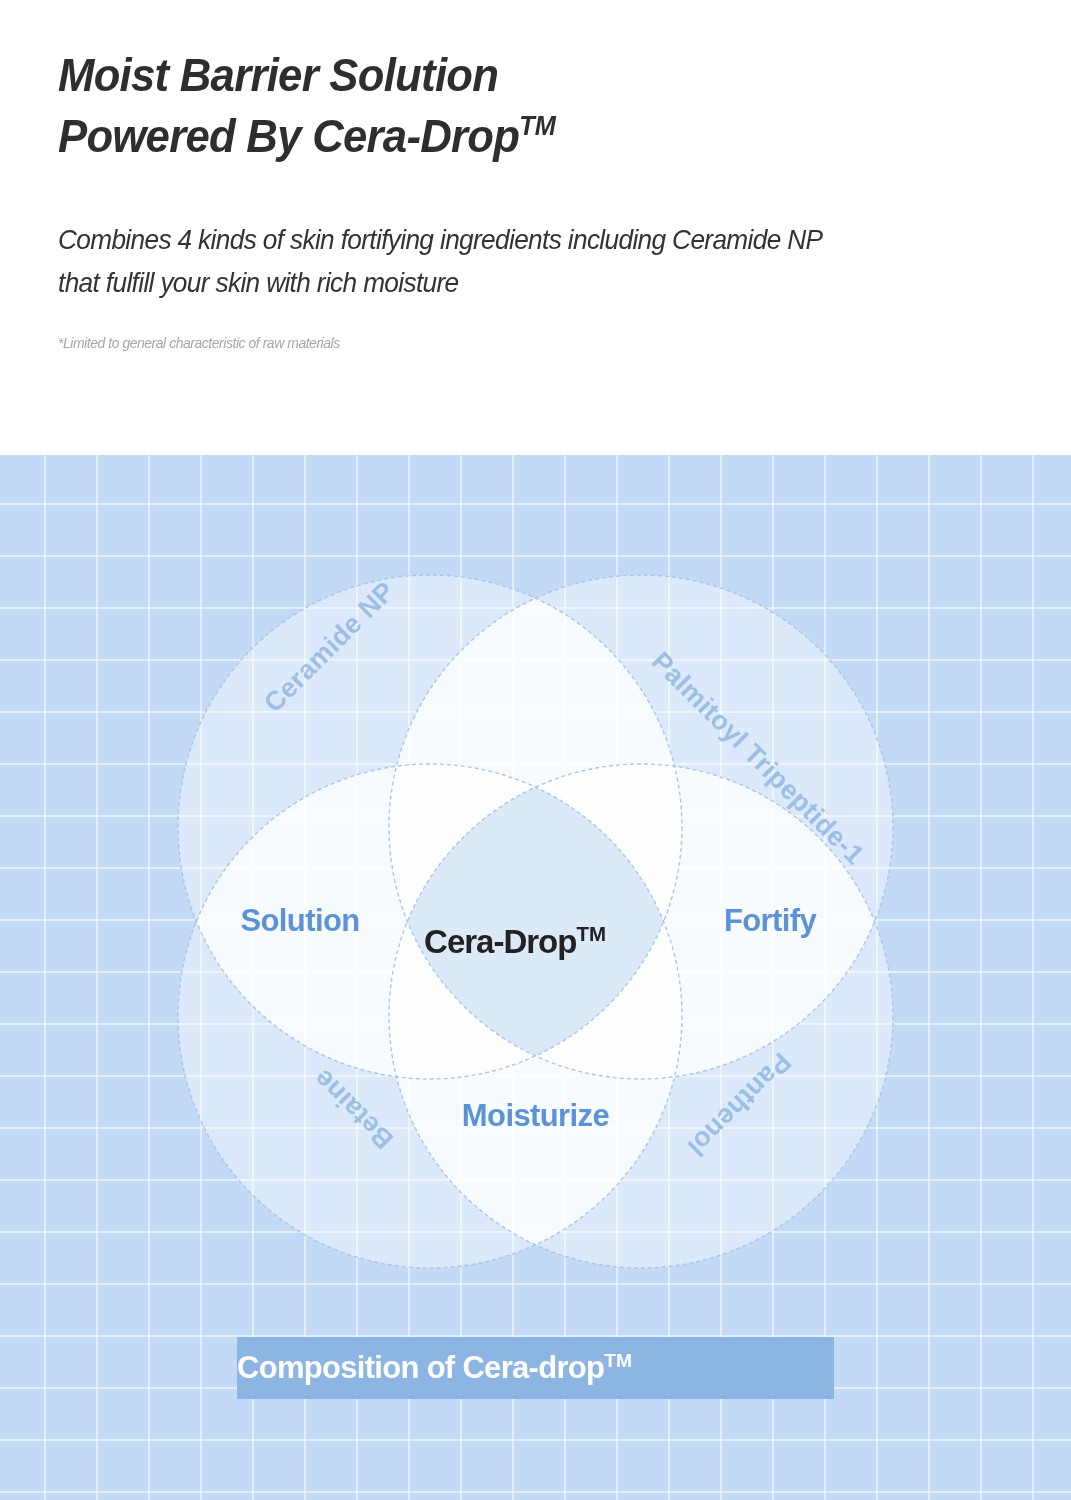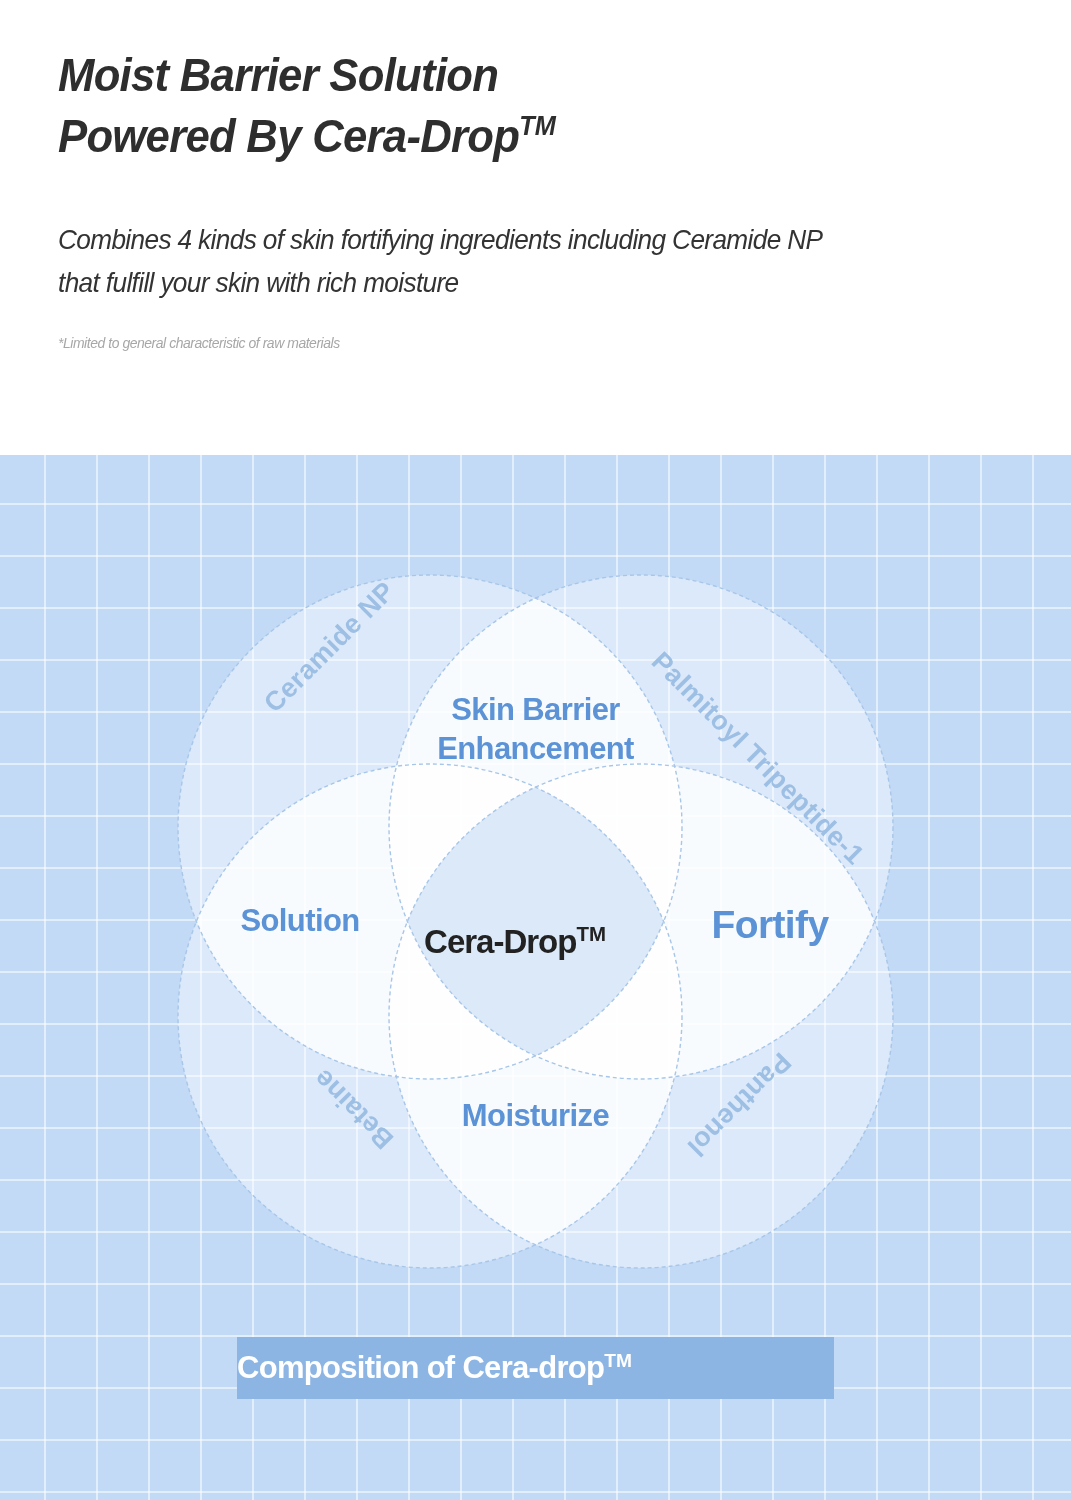--- a/index.html
+++ b/index.html
@@ -120,21 +120,21 @@
   .lbl-left {
     left: 183px;
     top: 448px;
     width: 234px;
     font-size: 31px;
   }
   .lbl-right {
     left: 653px;
     top: 448px;
     width: 234px;
-    font-size: 39px;
+    font-size: 31px;
   }
   .lbl-center {
     left: 397px;
     top: 443px;
     width: 236px;
     font-size: 33px;
     color: #222222;
     letter-spacing: -1px;
     margin-top: 24px;
   }
@@ -256,24 +256,20 @@
         <circle cx="430" cy="561" r="252"></circle>
         <circle cx="641" cy="561" r="252"></circle>
       </g>
     </svg>
 
     <div class="ing ing-tl">Ceramide NP</div>
     <div class="ing ing-tr">Palmitoyl Tripeptide-1</div>
     <div class="ing ing-bl">Betaine</div>
     <div class="ing ing-br">Panthenol</div>
 
-    <div class="lbl lbl-top">
-      <span>Skin Barrier</span><br>
-      <span>Enhancement</span>
-    </div>
     <div class="lbl lbl-left">Solution</div>
     <div class="lbl lbl-right">Fortify</div>
     <div class="lbl lbl-bottom">Moisturize</div>
 
     <div class="lbl lbl-center">
       <span>Cera-Drop</span><span class="tm">TM</span>
     </div>
   </div>
 
   <div class="banner">

